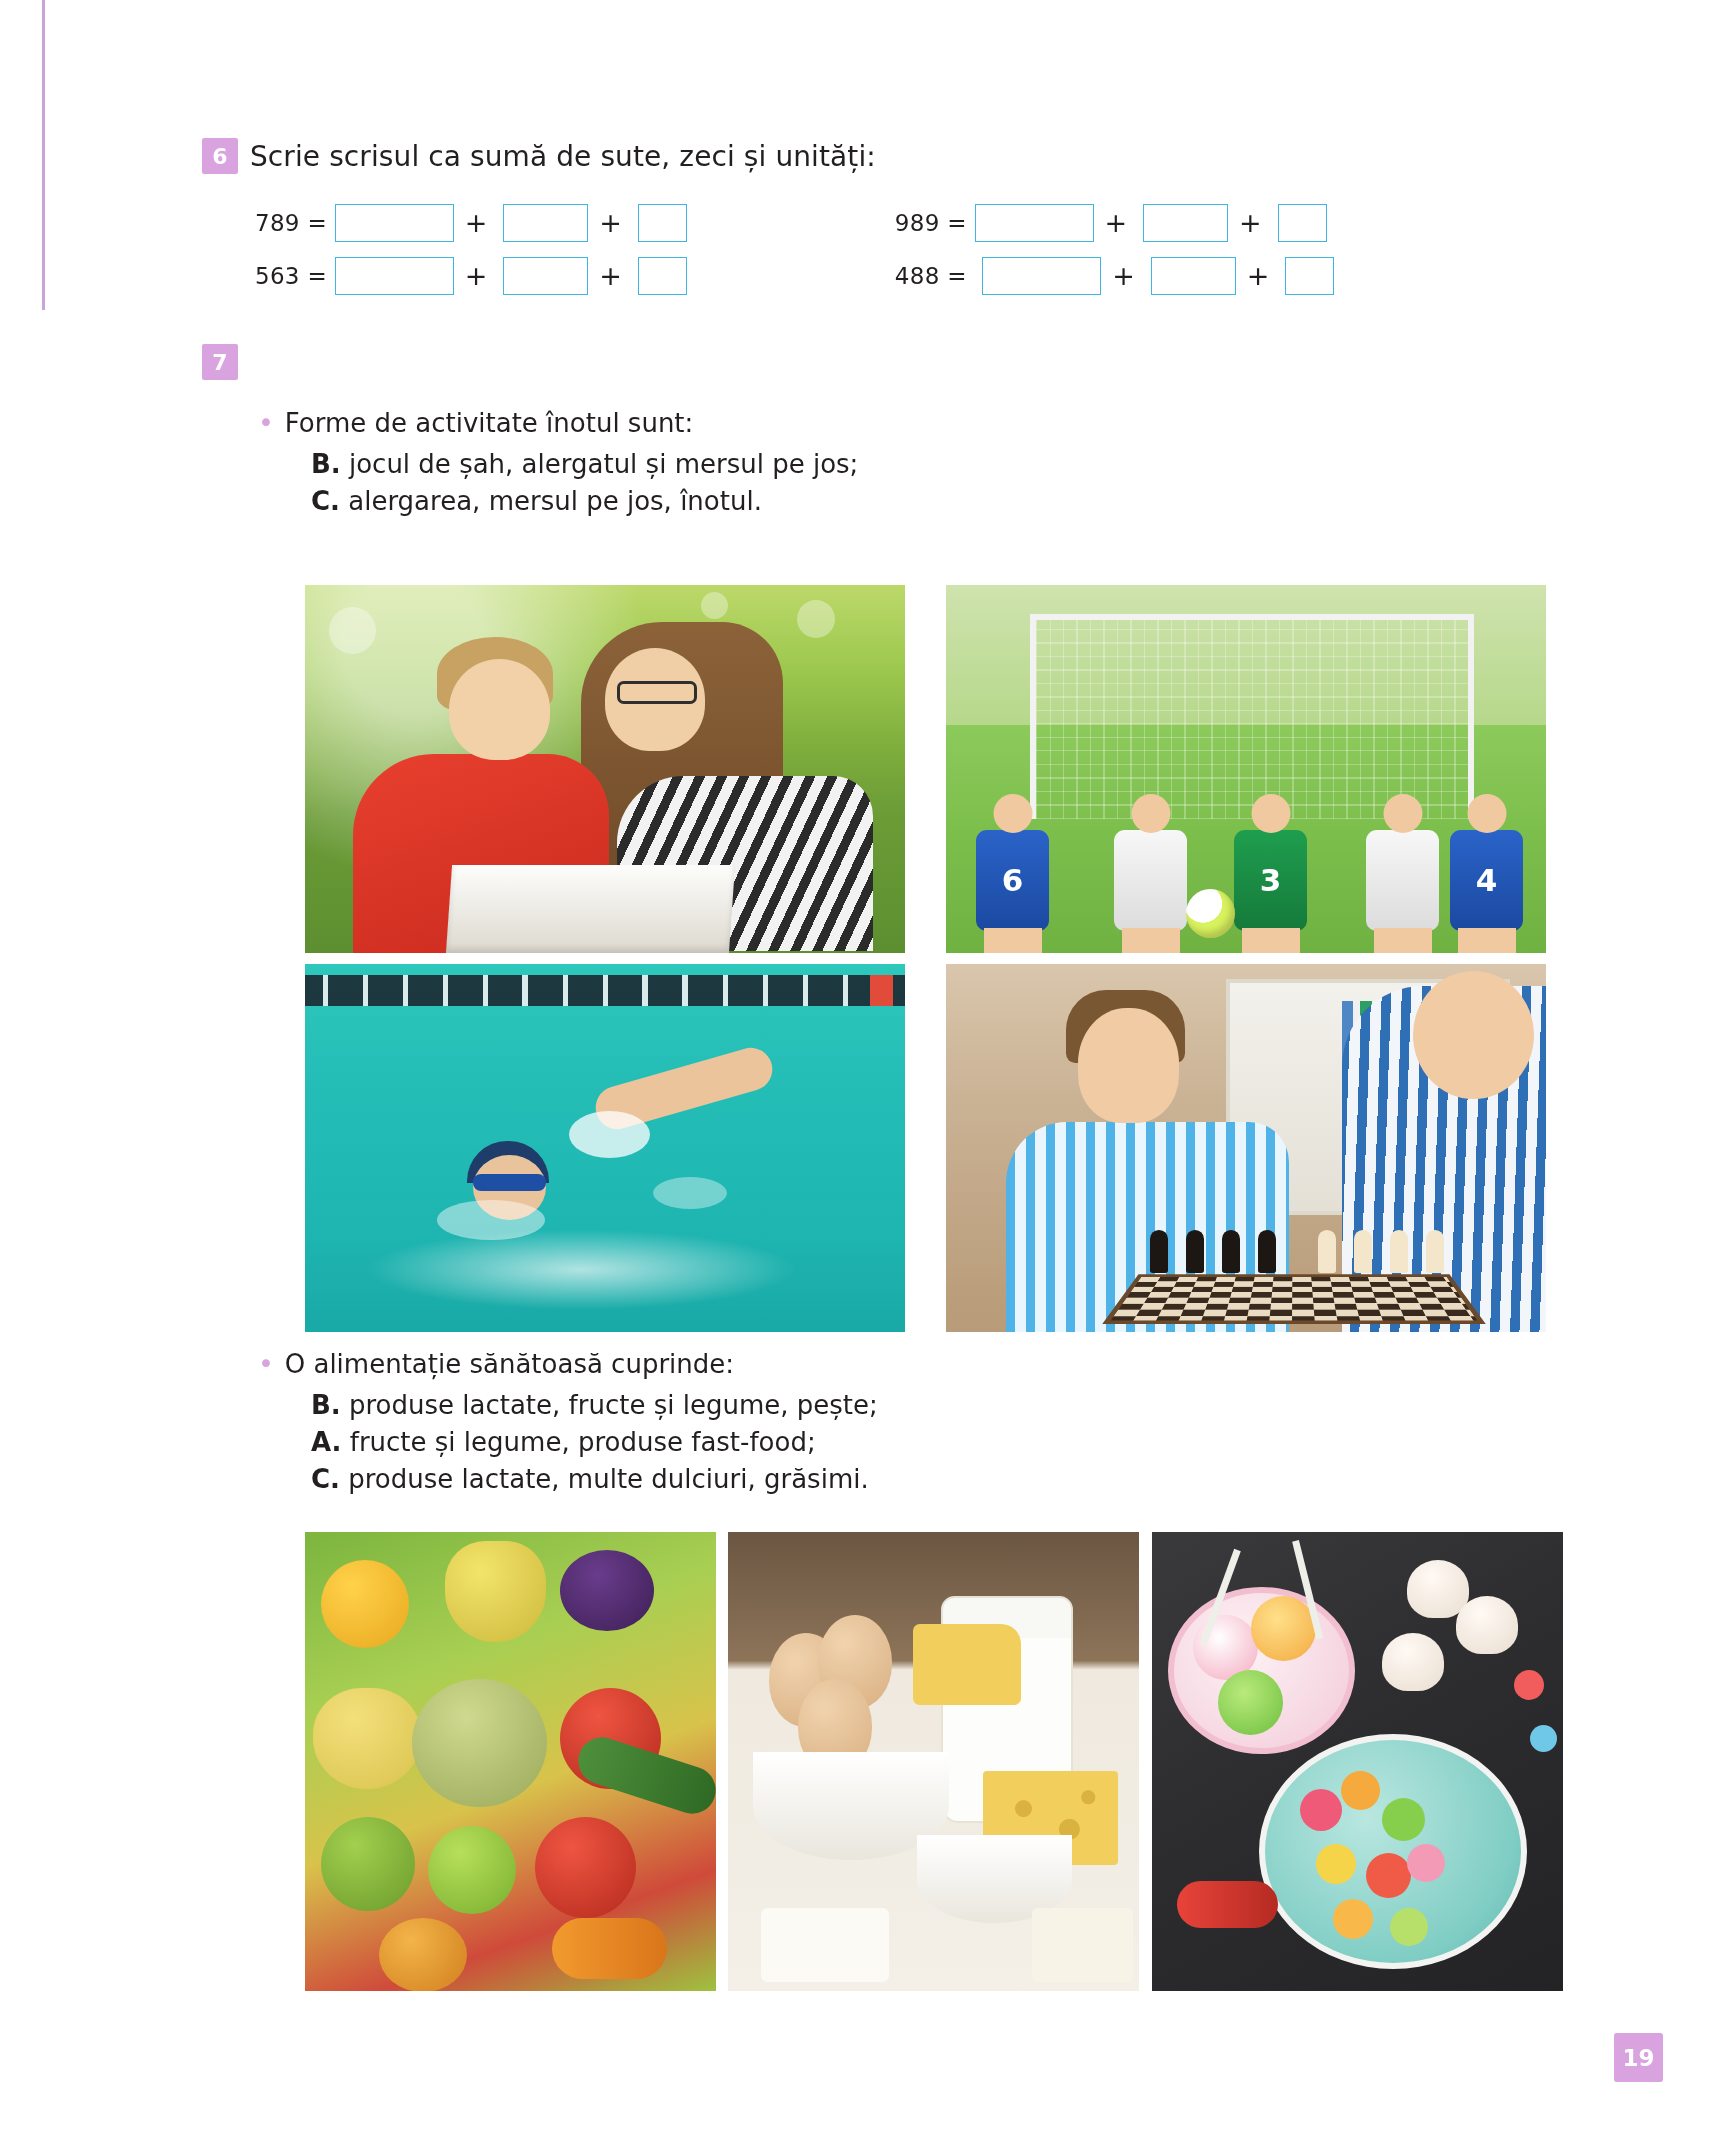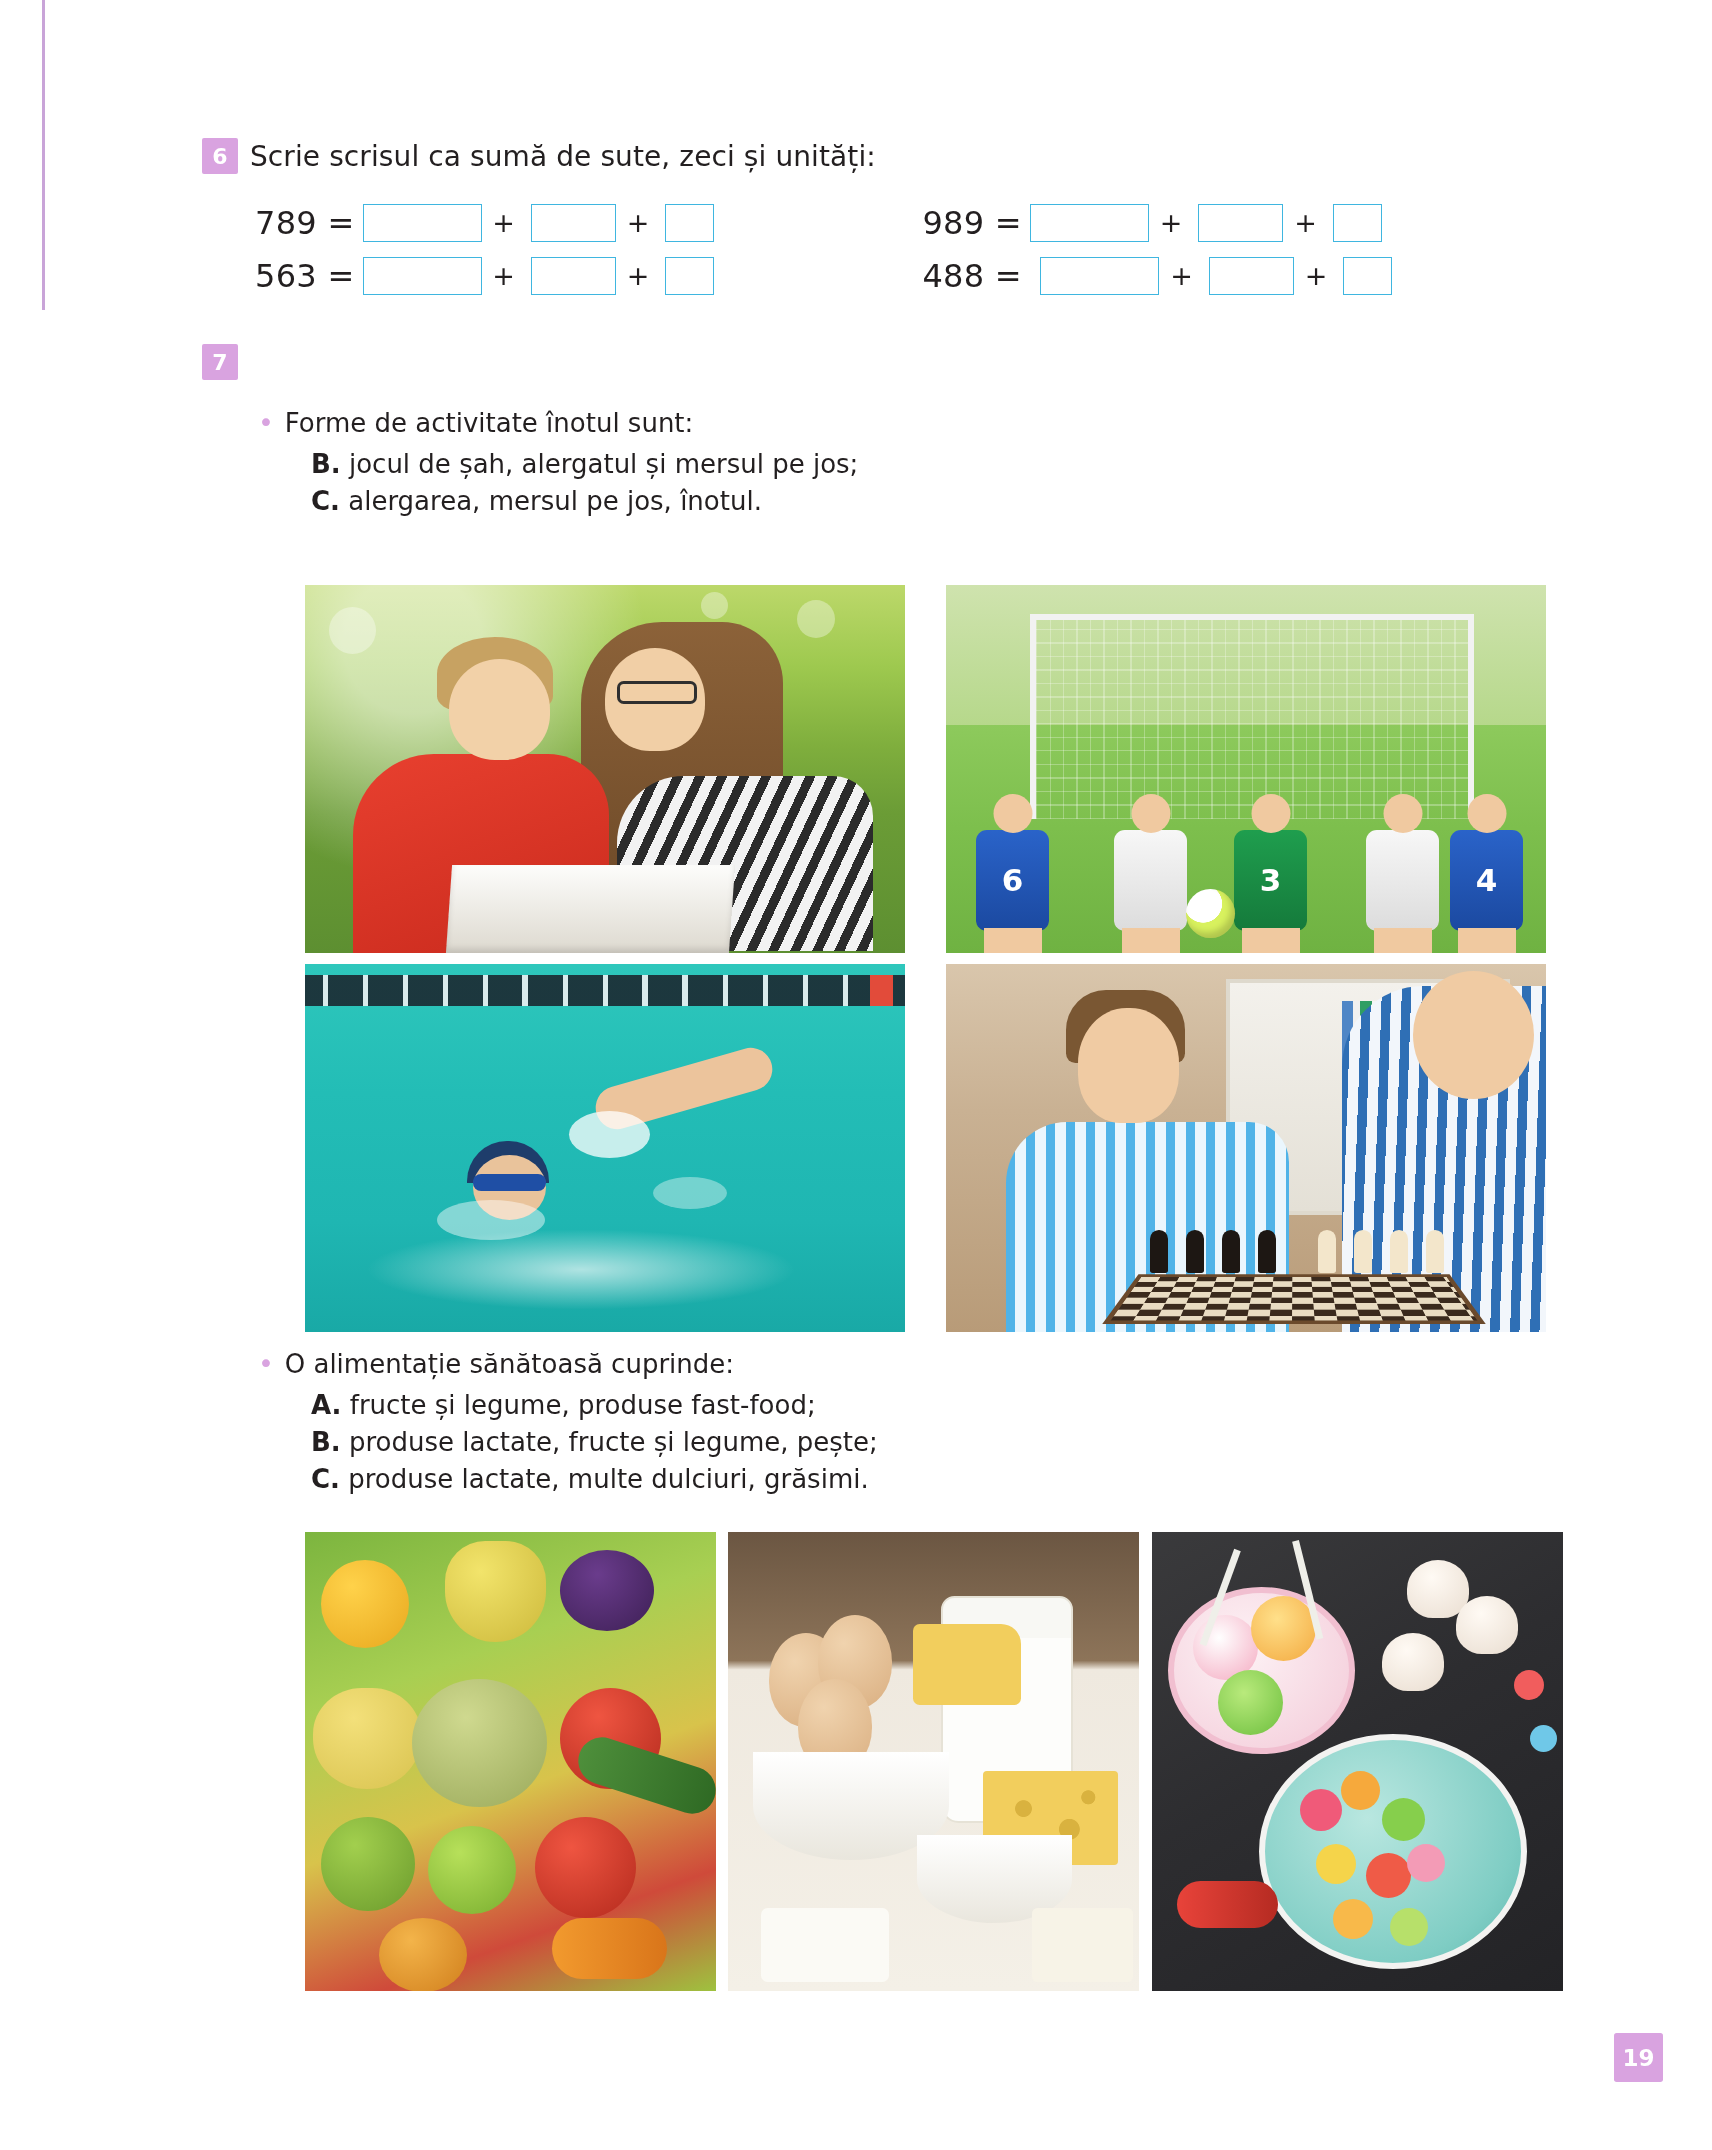--- a/index.html
+++ b/index.html
@@ -78,21 +78,21 @@
     height: 53px;
   }
   .eq-col {
     display: flex;
     align-items: center;
   }
   .eq-col.second {
     margin-left: 208px;
   }
   .eq-label {
-    font-size: 32px;
+    font-size: 23px;
     letter-spacing: 0.3px;
     white-space: pre;
   }
   .blank {
     border: 1.3px solid #3fb6e0;
     background: #ffffff;
     height: 38px;
     margin: 0 0 0 8px;
     box-sizing: border-box;
   }
@@ -609,26 +609,26 @@
     </div>
   </div>
 
   <div class="question q2">
     <div class="bullet-line">
       <span class="bullet">•</span>
       <span class="q-text">O alimentație sănătoasă cuprinde:</span>
     </div>
     <div class="options">
       <div class="opt">
+        <b>B.</b>
+        <span>produse lactate, fructe și legume, pește;</span>
+      </div>
+      <div class="opt">
         <b>A.</b>
         <span>fructe și legume, produse fast-food;</span>
-      </div>
-      <div class="opt">
-        <b>B.</b>
-        <span>produse lactate, fructe și legume, pește;</span>
       </div>
       <div class="opt">
         <b>C.</b>
         <span>produse lactate, multe dulciuri, grăsimi.</span>
       </div>
     </div>
   </div>
 
   <div class="photo f1">
     <div class="scene s-fruit">

